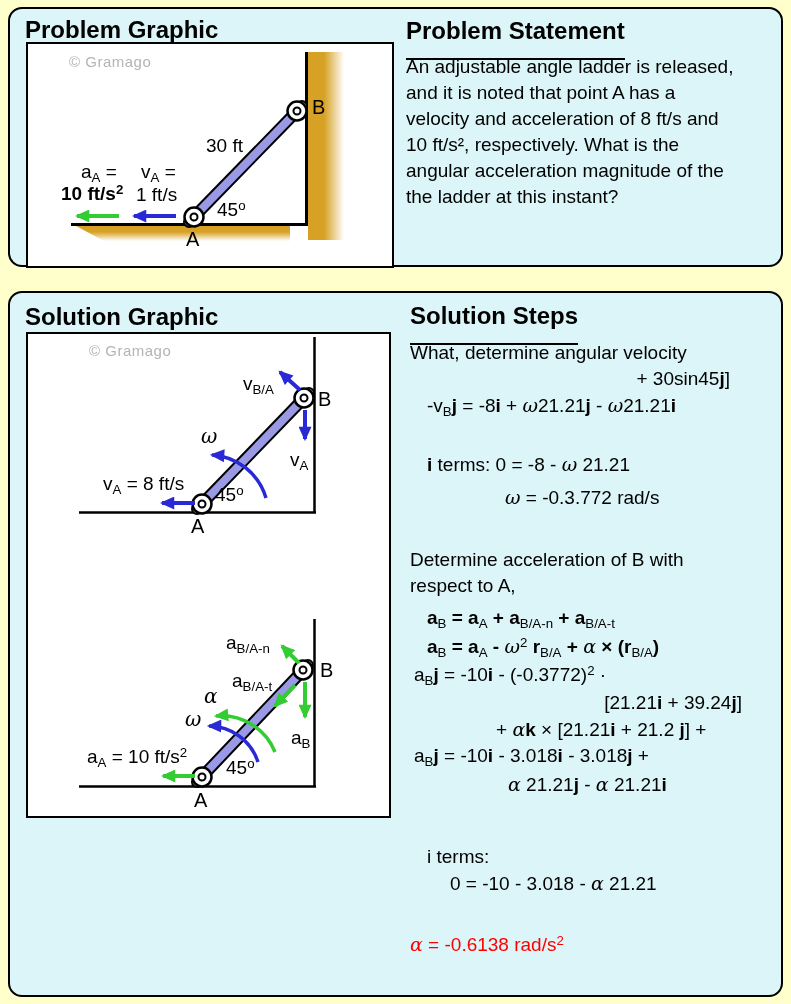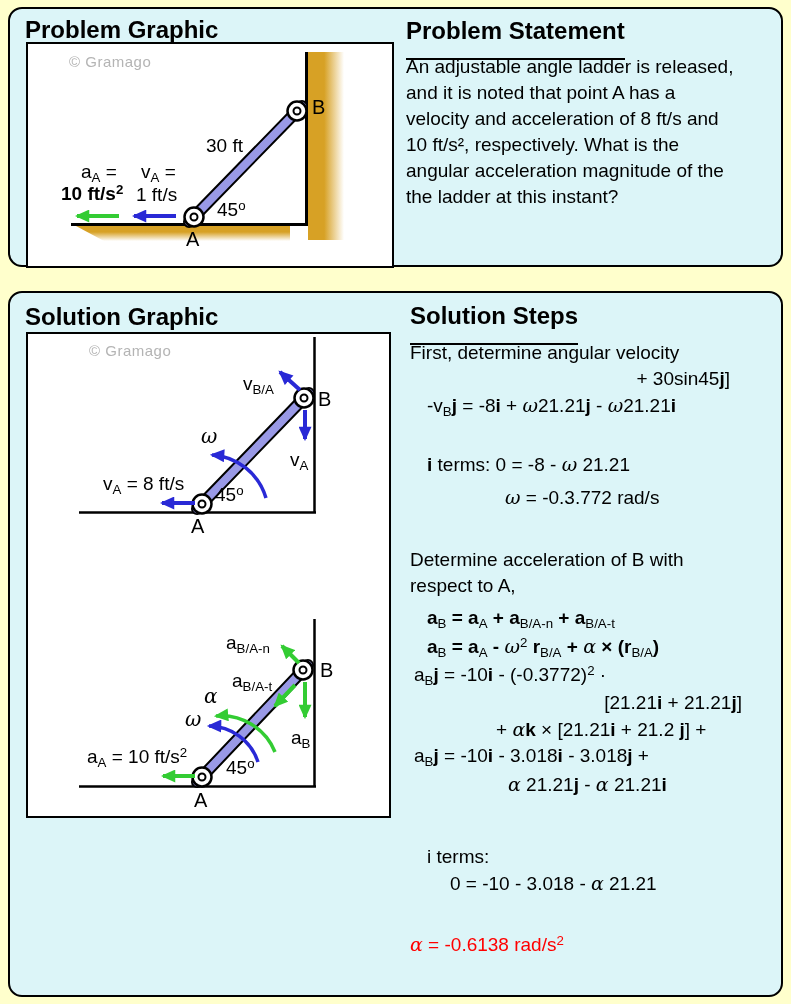--- a/index.html
+++ b/index.html
@@ -169,31 +169,31 @@
       <div class="lbl lbl-big" style="left:176px;top:352px;"><span class="gk">α</span></div>
       <div class="lbl lbl-big" style="left:157px;top:375px;"><span class="gk">ω</span></div>
       <div class="lbl" style="left:263px;top:394px;"><span>a</span><sub>B</sub></div>
       <div class="lbl" style="left:59px;top:413px;"><span>a</span><sub>A</sub><span> = 10 ft/s</span><sup>2</sup></div>
       <div class="lbl" style="left:198px;top:424px;"><span>45</span><sup>o</sup></div>
       <div class="lbl lbl-big" style="left:166px;top:456px;">A</div>
     </div>
 
     <div class="col-text" style="left:400px;top:9px;width:350px;">
       <span class="sec-title underlined" style="position:static;">Solution Steps</span>
-      <p class="intro mt10">First, determine angular velocity</p>
+      <p class="intro mt10">What, determine angular velocity</p>
       <p class="eq ar pr30"><span>+ 30sin45</span><span class="b">j</span><span>]</span></p>
       <p class="eq"><span>-v</span><sub>B</sub><span class="b">j</span><span> = -8</span><span class="b">i</span><span> + </span><span class="gk">ω</span><span>21.21</span><span class="b">j</span><span> - </span><span class="gk">ω</span><span>21.21</span><span class="b">i</span></p>
       <p class="eq mt30"><span class="b">i</span><span> terms: 0 = -8 - </span><span class="gk">ω</span><span> 21.21</span></p>
       <p class="eq i2 mt6"><span class="gk">ω</span><span> = -0.3.772 rad/s</span></p>
       <p class="intro mt36">Determine acceleration of B with
 respect to A,</p>
       <p class="eq mt6"><span class="b">a</span><sub>B</sub><span class="b"> = </span><span class="b">a</span><sub>A</sub><span class="b"> + </span><span class="b">a</span><sub>B/A-n</sub><span class="b"> + </span><span class="b">a</span><sub>B/A-t</sub></p>
       <p class="eq"><span class="b">a</span><sub>B</sub><span class="b"> = </span><span class="b">a</span><sub>A</sub><span class="b"> - </span><span class="gk">ω</span><sup>2</sup><span> </span><span class="b">r</span><sub>B/A</sub><span class="b"> + </span><span class="gk">α</span><span class="b"> × (</span><span class="b">r</span><sub>B/A</sub><span class="b">)</span></p>
       <p class="eq i0"><span>a</span><sub>B</sub><span class="b">j</span><span> = -10</span><span class="b">i</span><span> - (-0.3772)</span><sup>2</sup><span> ·</span></p>
-      <p class="eq ar pr18"><span>[21.21</span><span class="b">i</span><span> + 21.21</span><span class="b">j</span><span>]</span></p>
+      <p class="eq ar pr18"><span>[21.21</span><span class="b">i</span><span> + 39.24</span><span class="b">j</span><span>]</span></p>
       <p class="eq i3"><span>+ </span><span class="gk">α</span><span class="b">k</span><span> × [21.21</span><span class="b">i</span><span> + 21.2 </span><span class="b">j</span><span>] +</span></p>
       <p class="eq i0"><span>a</span><sub>B</sub><span class="b">j</span><span> = -10</span><span class="b">i</span><span> - 3.018</span><span class="b">i</span><span> - 3.018</span><span class="b">j</span><span> +</span></p>
       <p class="eq i4"><span class="gk">α</span><span> 21.21</span><span class="b">j</span><span> - </span><span class="gk">α</span><span> 21.21</span><span class="b">i</span></p>
       <p class="eq mt46"><span>i terms:</span></p>
       <p class="eq i5"><span>0 = -10 - 3.018 - </span><span class="gk">α</span><span> 21.21</span></p>
       <p class="eq answer mt34" style="margin-left:0;"><span class="gk">α</span><span> = -0.6138 rad/s</span><sup>2</sup></p>
     </div>
   </div>
 
 </div>

